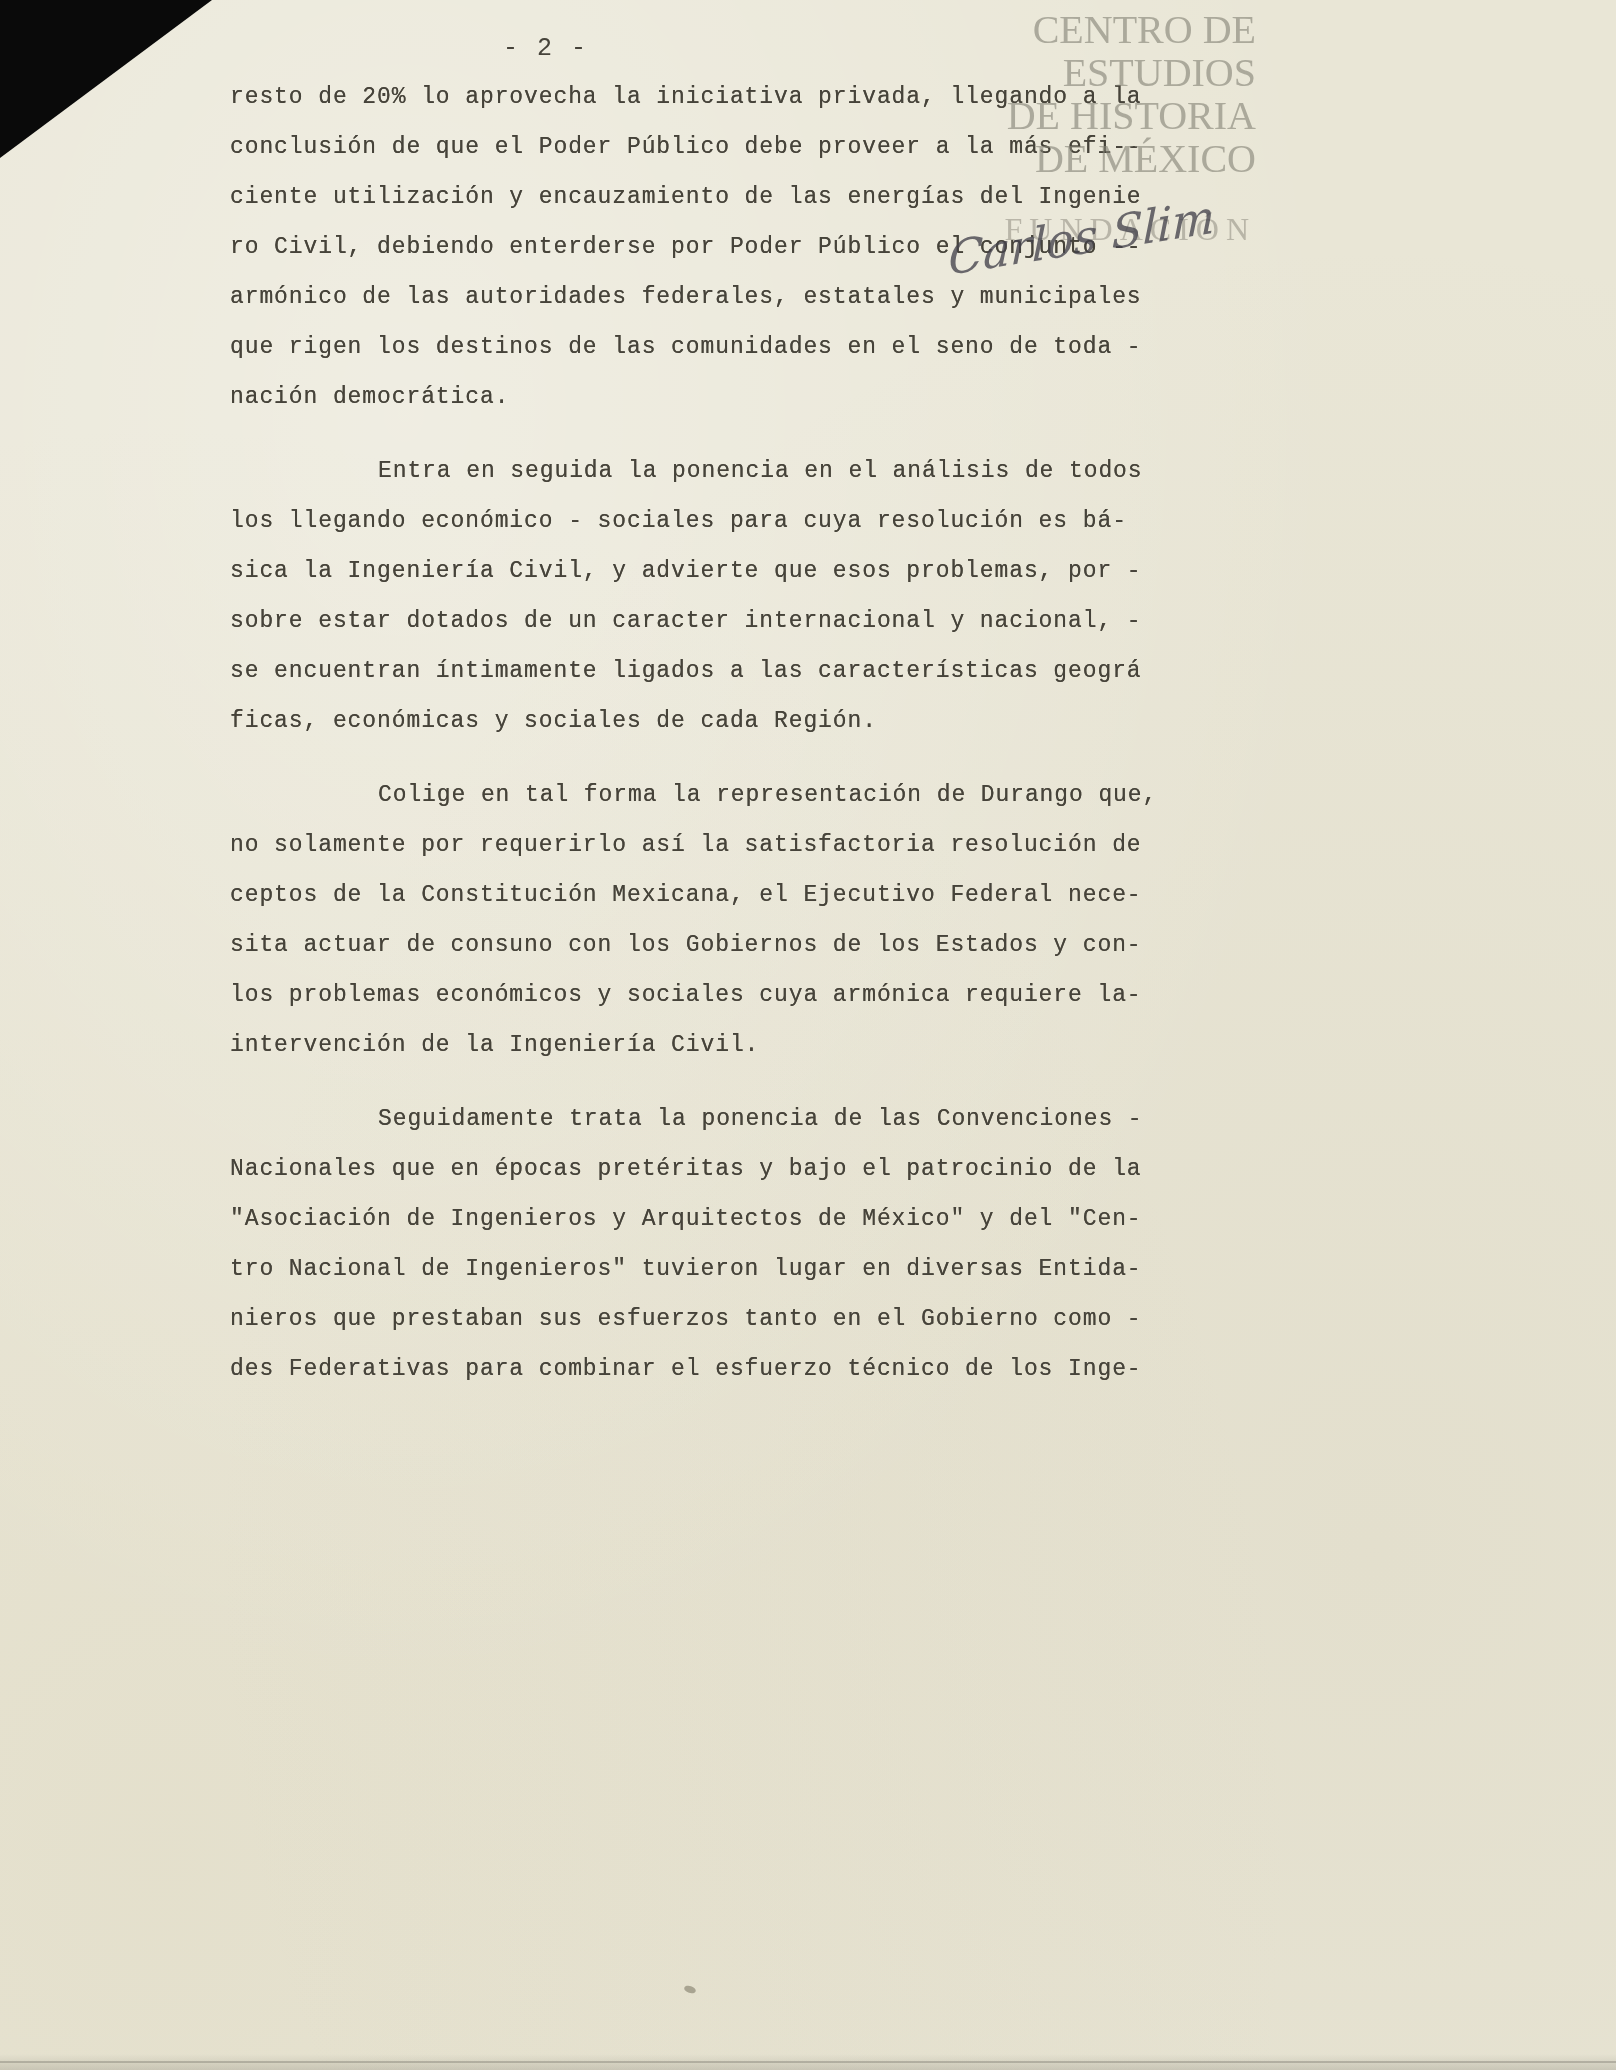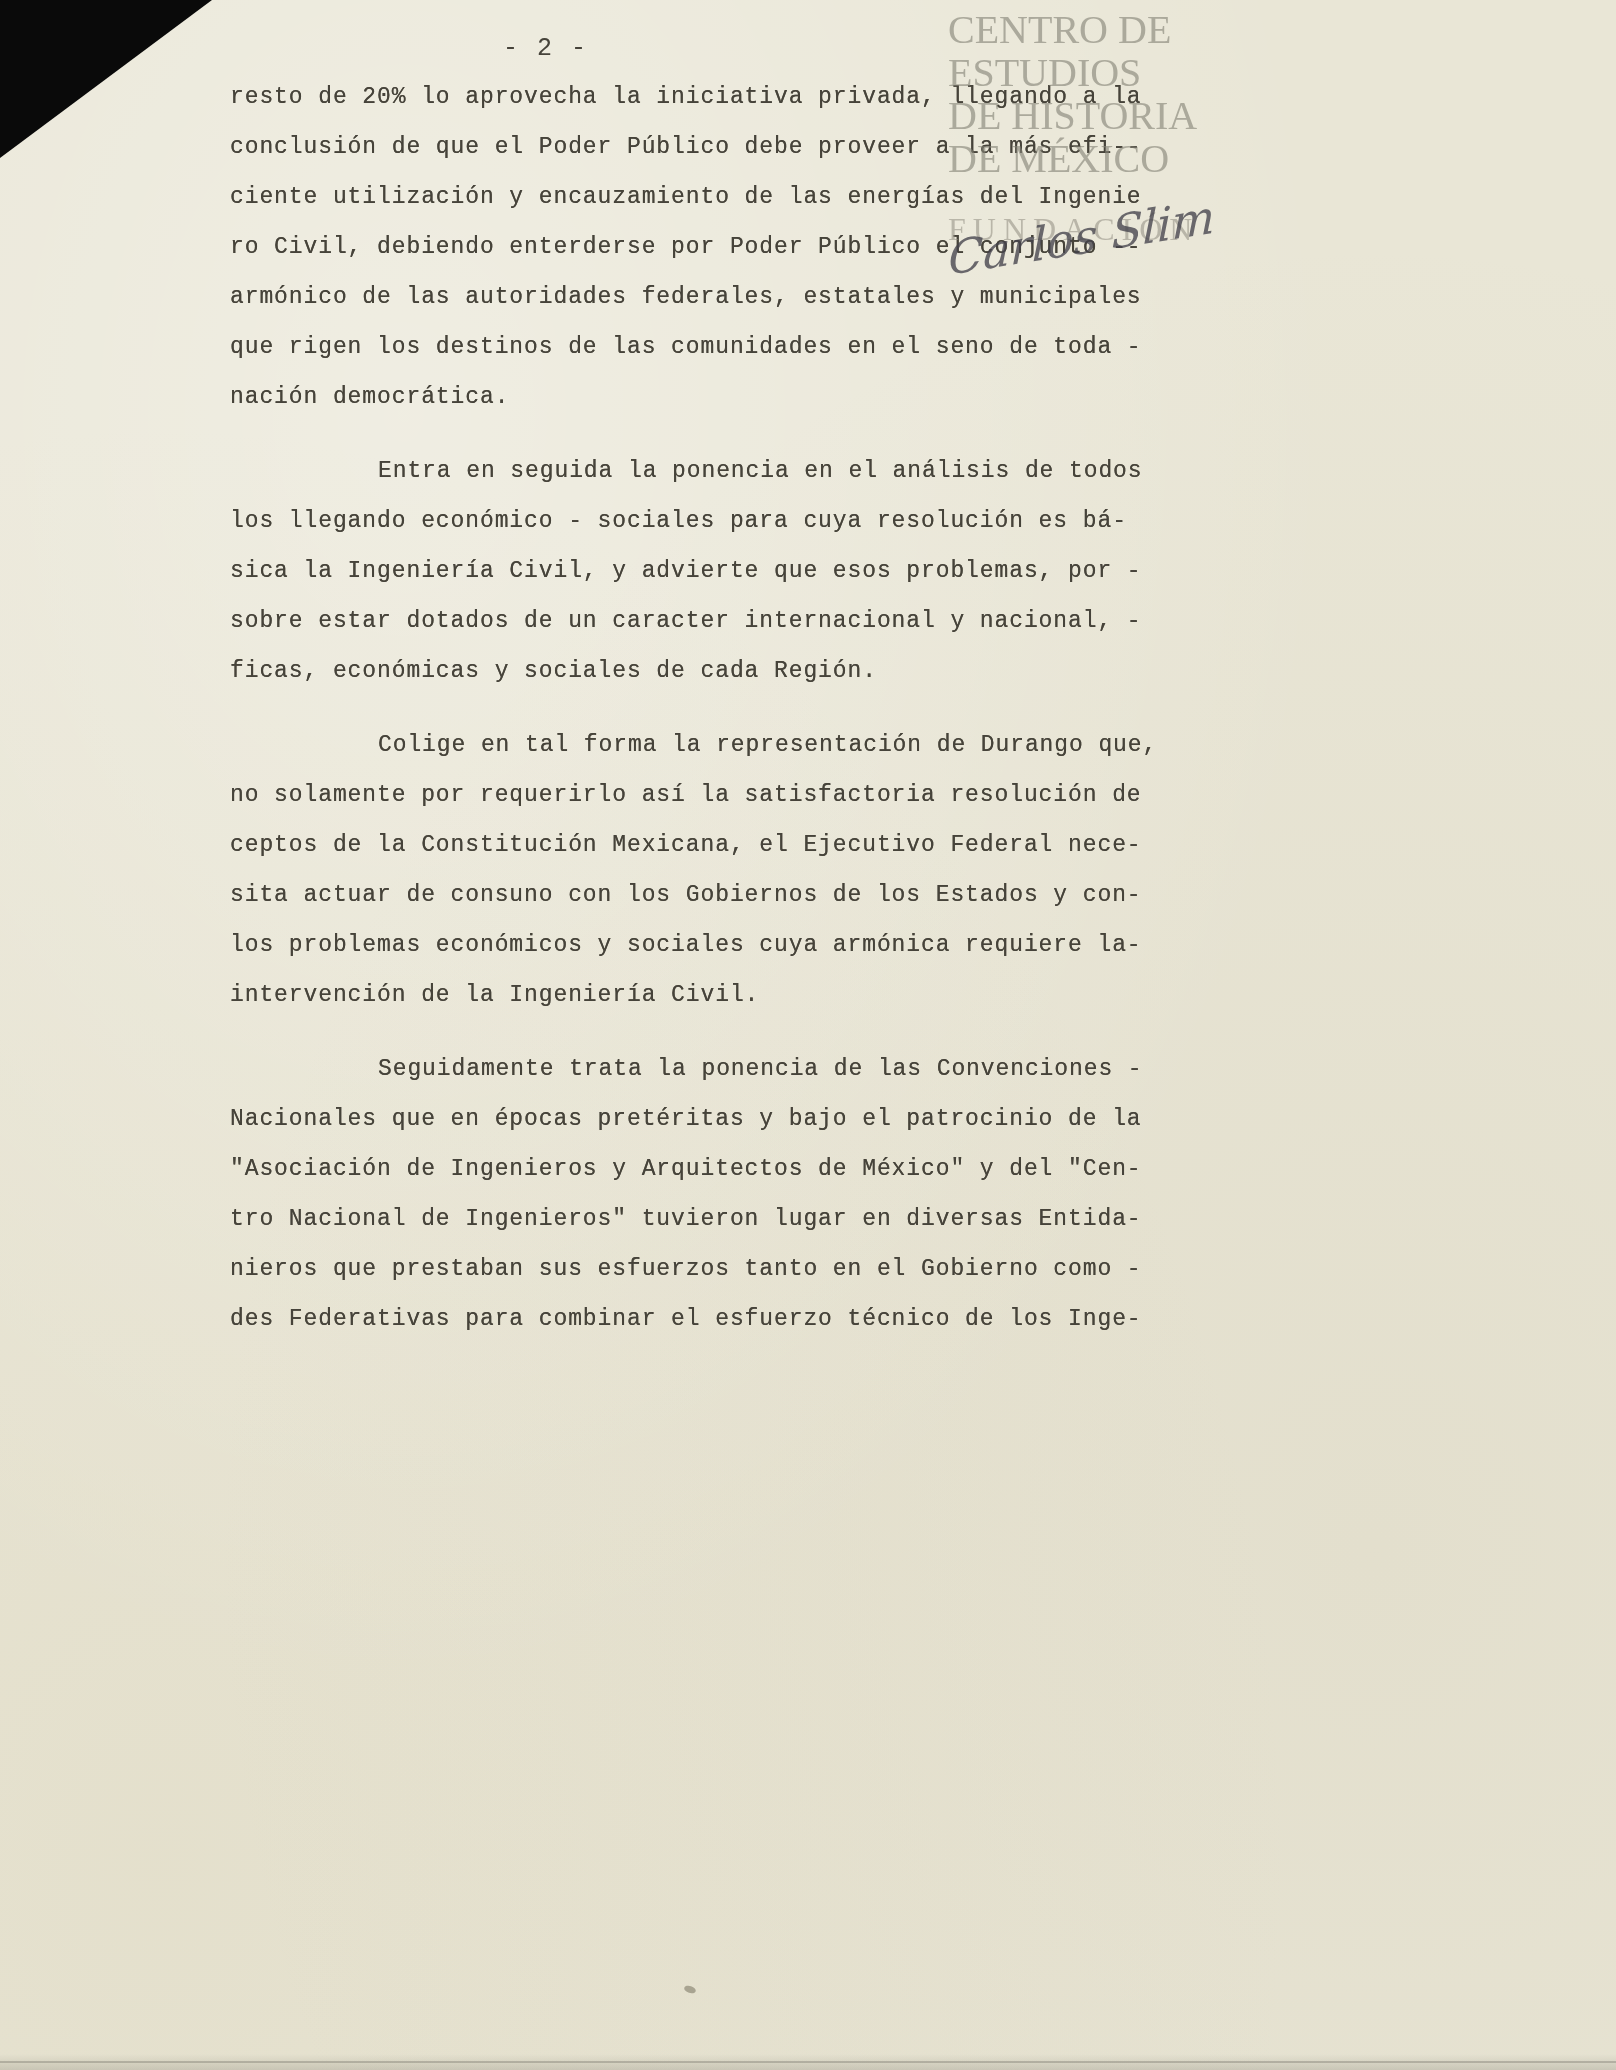--- a/index.html
+++ b/index.html
@@ -57,23 +57,23 @@
     line-height: 50px;
     height: 50px;
     letter-spacing: 0.9px;
   }
   .line.indent {
     padding-left: 148px;
   }
   .watermark {
     position: absolute;
     top: 8px;
-    left: 948px;
+    left: 996px;
     width: 260px;
-    text-align: left;
+    text-align: right;
     font-family: "Liberation Serif", "DejaVu Serif", serif;
     font-size: 40px;
     line-height: 43px;
     color: rgba(133, 130, 118, 0.62);
     z-index: 3;
     pointer-events: none;
   }
   .wm-fundacion {
     margin-top: 28px;
     font-size: 32px;
@@ -146,20 +146,21 @@
         <div class="line">ro Civil, debiendo enterderse por Poder Público el conjunto --</div>
         <div class="line">armónico de las autoridades federales, estatales y municipales</div>
         <div class="line">que rigen los destinos de las comunidades en el seno de toda -</div>
         <div class="line">nación democrática.</div>
       </div>
       <div class="paragraph">
         <div class="line indent">Entra en seguida la ponencia en el análisis de todos</div>
         <div class="line">los llegando económico - sociales para cuya resolución es bá-</div>
         <div class="line">sica la Ingeniería Civil, y advierte que esos problemas, por -</div>
         <div class="line">sobre estar dotados de un caracter internacional y nacional, -</div>
+        <div class="line">se encuentran íntimamente ligados a las características geográ</div>
         <div class="line">ficas, económicas y sociales de cada Región.</div>
       </div>
       <div class="paragraph">
         <div class="line indent">Colige en tal forma la representación de Durango que,</div>
         <div class="line">no solamente por requerirlo así la satisfactoria resolución de</div>
         <div class="line">ceptos de la Constitución Mexicana, el Ejecutivo Federal nece-</div>
         <div class="line">sita actuar de consuno con los Gobiernos de los Estados y con-</div>
         <div class="line">los problemas económicos y sociales cuya armónica requiere la-</div>
         <div class="line">intervención de la Ingeniería Civil.</div>
       </div>

